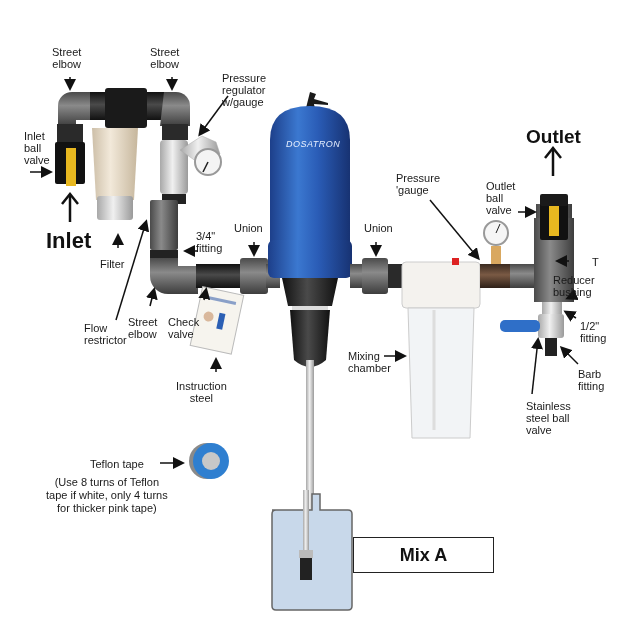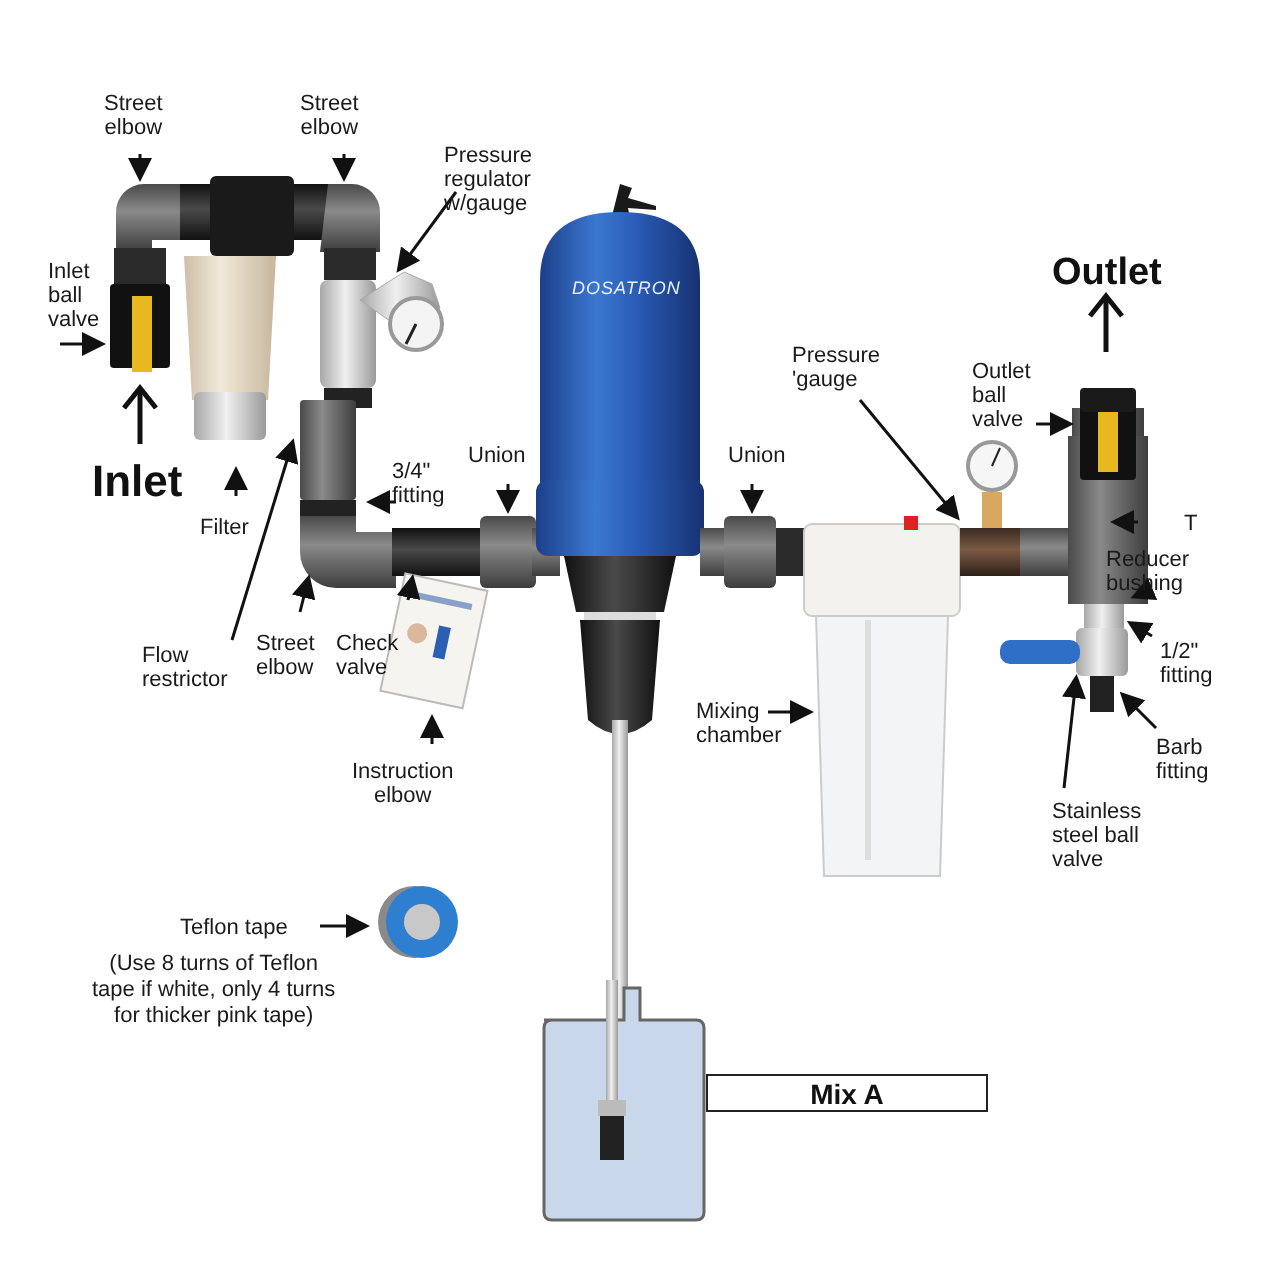--- a/index.html
+++ b/index.html
@@ -1,21 +1,21 @@
 <!DOCTYPE html>
 <html><head>
 <meta charset="utf-8">
 <style>
   html, body { margin:0; padding:0; background:#ffffff; }
   body { width:640px; height:640px; position:relative; overflow:hidden; font-family:"Liberation Sans", sans-serif; }
   .lbl { position:absolute; font-weight:normal; font-size:11px; line-height:12px; color:#1a1a1a; white-space:nowrap; }
   .lbl.c { text-align:center; }
   .big { position:absolute; font-weight:bold; color:#111; }
   svg.art { position:absolute; left:0; top:0; }
-  .mixbox { position:absolute; left:353px; top:537px; width:141px; height:19px; border:1.5px solid #222; background:#fff; display:flex; align-items:center; justify-content:center; font-weight:bold; font-size:14px; color:#111; box-sizing:border-box; }
+  .mixbox { position:absolute; left:353px; top:537px; width:141px; height:36px; border:1.5px solid #222; background:#fff; display:flex; align-items:center; justify-content:center; font-weight:bold; font-size:18px; color:#111; box-sizing:border-box; }
   .brand { position:absolute; left:286px; top:139px; color:#e8f0ff; font-size:9px; font-weight:normal; font-style:italic; letter-spacing:0.5px; }
 </style>
 </head>
 <body>
 
 <svg class="art" width="640" height="640" viewBox="0 0 640 640">
   <defs>
     <linearGradient id="blue" x1="0" x2="1">
       <stop offset="0" stop-color="#1d3f8a"></stop>
         <stop offset="0.35" stop-color="#3b78d0"></stop>
@@ -195,28 +195,28 @@
 w/gauge</div>
 <div class="lbl" style="left:24px;top:130px;white-space:pre">Inlet
 ball
 valve</div>
 <div class="big" style="left:46px;top:228px;font-size:22px">Inlet</div>
 <div class="lbl" style="left:100px;top:258px">Filter</div>
 <div class="lbl" style="left:196px;top:230px;white-space:pre">3/4"
 fitting</div>
 <div class="lbl" style="left:234px;top:222px">Union</div>
 <div class="lbl" style="left:364px;top:222px">Union</div>
-<div class="lbl" style="left:71px;top:322px;white-space:pre">Flow
+<div class="lbl" style="left:84px;top:322px;white-space:pre">Flow
 restrictor</div>
 <div class="lbl" style="left:128px;top:316px;white-space:pre">Street
 elbow</div>
 <div class="lbl" style="left:168px;top:316px;white-space:pre">Check
 valve</div>
 <div class="lbl c" style="left:176px;top:380px;white-space:pre">Instruction
-elbow</div>
+steel</div>
 <div class="lbl" style="left:396px;top:172px;white-space:pre">Pressure
 'gauge</div>
 <div class="big" style="left:526px;top:126px;font-size:19px">Outlet</div>
 <div class="lbl" style="left:486px;top:180px;white-space:pre">Outlet
 ball
 valve</div>
 <div class="lbl" style="left:592px;top:256px">T</div>
 <div class="lbl" style="left:553px;top:274px;white-space:pre">Reducer
 bushing</div>
 <div class="lbl" style="left:580px;top:320px;white-space:pre">1/2"

